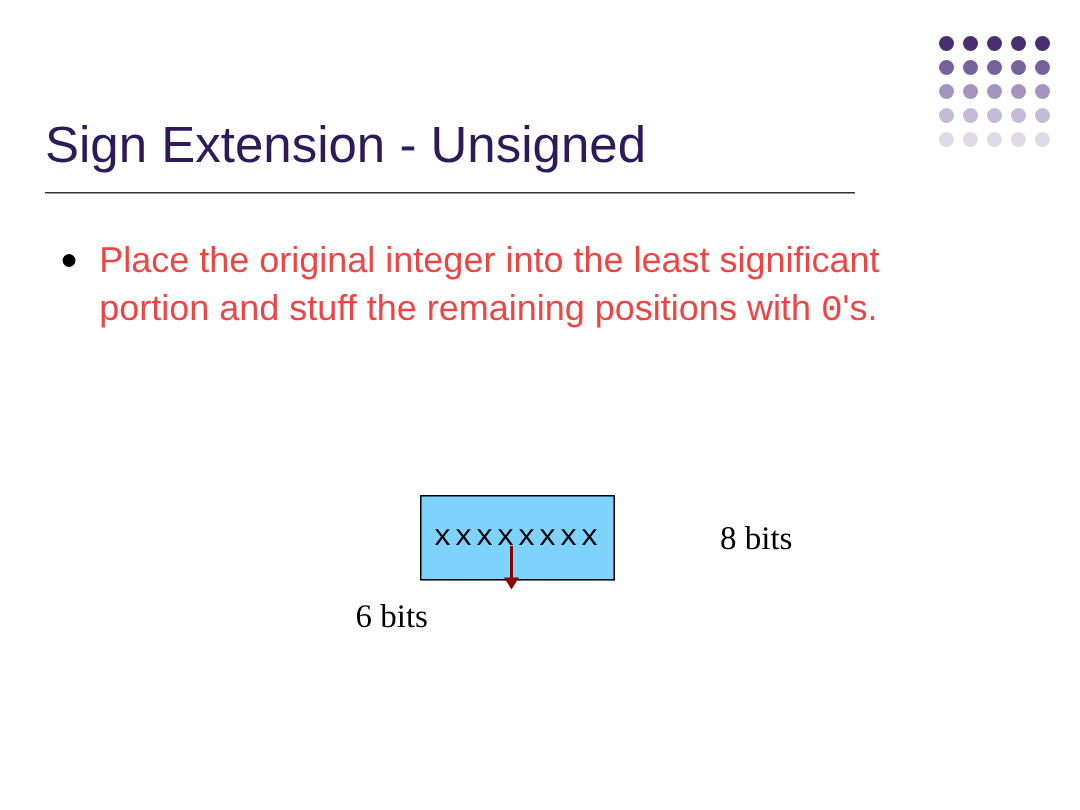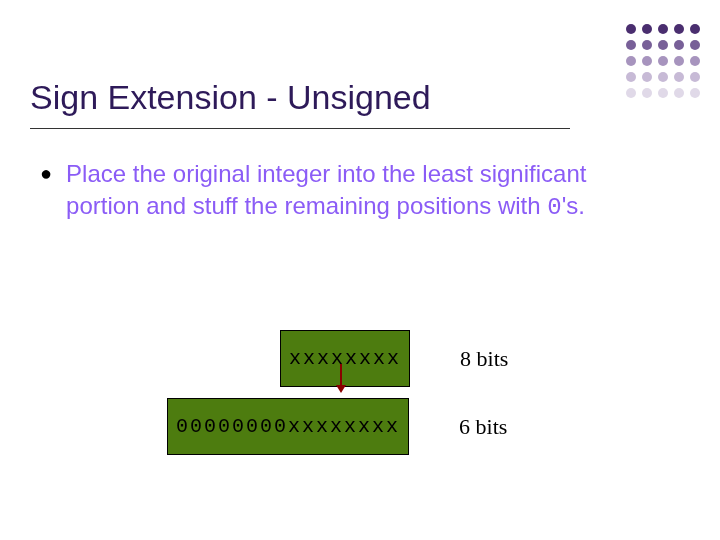--- a/index.html
+++ b/index.html
@@ -9,25 +9,25 @@
   .dot{width:10px;height:10px;border-radius:50%}
   .deco-row.r1 .dot{background:#4a2e6f}
   .deco-row.r2 .dot{background:#786098}
   .deco-row.r3 .dot{background:#a794be}
   .deco-row.r4 .dot{background:#c7bad6}
   .deco-row.r5 .dot{background:#e0d9e8}
   .title{position:absolute;top:78px;left:30px;font-size:34px;font-weight:normal;color:#2e1a59}
   .hr{position:absolute;top:128px;left:30px;width:540px;height:1px;background:#333}
   .bullet-block{position:absolute;top:158px;left:40px;width:620px;display:flex;align-items:flex-start}
   .bullet-sym{font-size:20px;line-height:30px;color:#000;margin-right:14px}
-  .body{font-size:24px;line-height:32px;color:#8b5cf6}
+  .body{font-size:24px;line-height:32px;color:#ef4444}
   .mono{font-family:"Courier New",monospace}
   .row{position:absolute;display:flex;align-items:center}
-  .box{border:1px solid #000;padding:16px 8px;font-family:"Courier New",monospace;font-size:20px;letter-spacing:2px;background:#4d7c0f}
-  .lab{font-family:"Times New Roman",serif;font-size:22px;margin-left:50px}
+  .box{border:1px solid #000;padding:16px 8px;font-family:"Courier New",monospace;font-size:20px;letter-spacing:2px;background:#7dd3fc}
+  .lab{font-family:"Times New Roman",serif;font-size:22px;margin-left:70px}
   .arrow{position:absolute;left:336px;top:364px}
   .arrow-line{width:2px;height:22px;background:#8b0000;margin:0 auto}
   .arrow-head{width:0;height:0;border-left:5px solid transparent;border-right:5px solid transparent;border-top:8px solid #8b0000;margin-top:-1px}
 </style>
 </head>
 <body>
 
 <div class="deco">
   <div class="deco-row r1">
       <span class="dot"></span>
@@ -80,15 +80,14 @@
   <span class="box">xxxxxxxx</span>
   <span class="lab">8 bits</span>
 </div>
 
 <div class="arrow">
   <div class="arrow-line"></div>
   <div class="arrow-head"></div>
 </div>
 
 <div class="row" style="top:398px;left:167px">
-  <span class="box">00000000xxxxxxxx</span>
   <span class="lab">6 bits</span>
 </div>
 
 </body></html>

